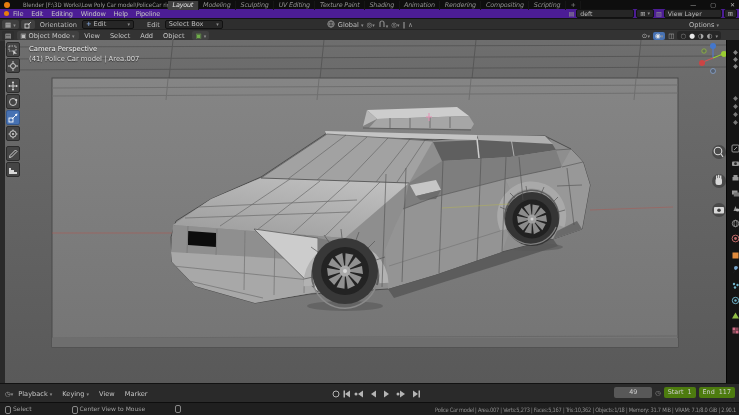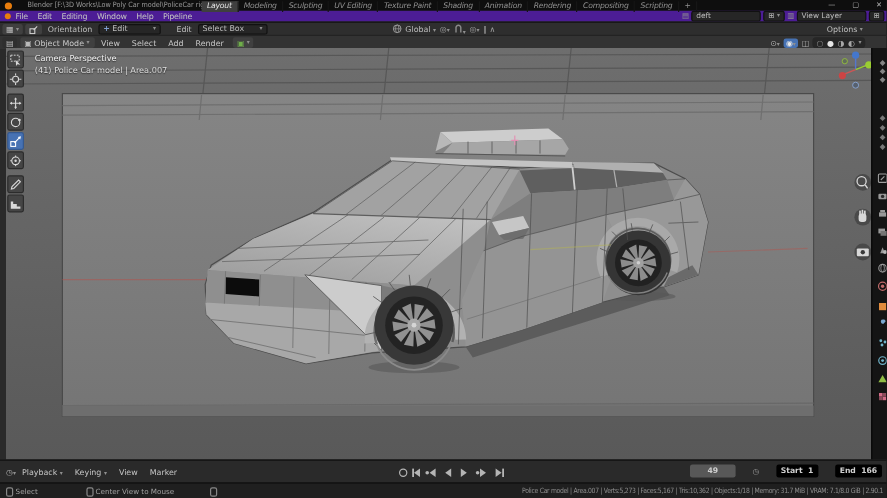--- a/index.html
+++ b/index.html
@@ -24,22 +24,22 @@
   #vp{position:absolute;left:0;top:0;width:722px;height:343px;}
   #rightstrip{position:absolute;right:0;top:0;width:17px;height:343px;background:#141414;border-left:1px solid #060606;}
   .stripicon{position:absolute;left:4px;width:9px;height:9px;}
   #toolbar{position:absolute;left:1px;top:2px;width:13px;}
   .tbtn{width:12px;height:13px;background:#454545;border:1px solid #2c2c2c;border-radius:2px;margin-bottom:1px;display:flex;align-items:center;justify-content:center;}
   .tbtn.active{background:#4772b3;border-color:#35598f;}
   .tbtn.gap{margin-top:5px;}
   #vp-overlay{position:absolute;left:24px;top:4px;color:#f0f0f0;font-size:6.8px;text-shadow:0 1px 1px rgba(0,0,0,.6);line-height:10px;white-space:nowrap;}
   #timeline{top:383px;height:19px;background:#2a2a2a;border-top:1px solid #121212;font-size:6.6px;color:#c6c6c6;}
   #statusbar{top:402px;height:13px;background:#1f1f1f;border-top:1px solid #0e0e0e;font-size:6px;color:#a0a0a0;}
-  .tl-fields{position:absolute;right:4px;top:3px;display:flex;gap:14px;align-items:center;font-size:6.4px;color:#d0d0d0;font-weight:bold;}
-  .tl-field{background:#000000;border-radius:2px;padding:0 4px;height:11px;line-height:11px;}
+  .tl-fields{position:absolute;right:4px;top:3px;display:flex;gap:3px;align-items:center;font-size:6.4px;color:#d0d0d0;}
+  .tl-field{background:#4d7c0f;border-radius:2px;padding:0 4px;height:11px;line-height:11px;}
   .tl-field.cur{background:#585858;min-width:30px;text-align:center;}
   #stats{position:absolute;right:3px;top:3px;color:#8f8f8f;font-size:6px;letter-spacing:-.3px;transform:scaleX(.85);transform-origin:right;white-space:nowrap;}
   .sb-left{display:flex;gap:10px;margin-left:5px;align-items:center;}
   .mouseicon{display:inline-block;width:4px;height:6px;border:1px solid #888;border-radius:2px;margin-right:2px;vertical-align:middle;}
   .orange-dot{width:6px;height:6px;border-radius:50%;background:#e87d0d;margin-left:4px;flex:none;}
 </style>
 </head>
 <body>
 
 <div id="app">
@@ -131,21 +131,21 @@
   <div class="bar" id="viewrow">
     <span class="hbtn" style="margin-left:2px;background:#2f2f2f">▤</span>
     <span class="hbtn" style="margin-left:3px;min-width:56px">
         <span style="color:#bbb">▣</span>
         <span>Object Mode</span>
         <span class="chev">▾</span>
       </span>
     <span class="mlabel">View</span>
     <span class="mlabel">Select</span>
     <span class="mlabel">Add</span>
-    <span class="mlabel">Render</span>
+    <span class="mlabel">Object</span>
     <span class="hbtn" style="margin-left:3px">
         <span style="color:#6fae4a">▣</span>
         <span class="chev">▾</span>
       </span>
     <span style="position:absolute;right:18px;display:flex;align-items:center;gap:3px">
       <span style="color:#adadad">⊙<span class="chev">▾</span></span>
       <span style="background:#4772b3;border-radius:2px;padding:0 2px;color:#e8e8e8">◉<span class="chev">▾</span></span>
       <span style="color:#adadad">◫</span>
       <span style="background:#262626;border-radius:3px;padding:0 3px;display:flex;gap:3px;align-items:center;height:9px">
         <span style="color:#8a8a8a">○</span>
@@ -534,21 +534,21 @@
         <circle cx="68" cy="6" r="1.5"></circle>
           <path d="M70,2.5 L70,9.5 L75,6 Z"></path>
         <path d="M83,2.5 L83,9.5 L88,6 Z"></path>
           <rect x="88.5" y="2.5" width="1.5" height="7"></rect>
       </g>
     </svg>
     <div class="tl-fields">
       <span class="tl-field cur">49</span>
       <span style="color:#9a9a9a">◷</span>
       <span class="tl-field"><span>Start</span>&nbsp;&nbsp;<span>1</span></span>
-      <span class="tl-field"><span>End</span>&nbsp;&nbsp;<span>166</span></span>
+      <span class="tl-field"><span>End</span>&nbsp;&nbsp;<span>117</span></span>
     </div>
   </div>
 
   <div class="bar" id="statusbar">
     <div class="sb-left">
       <span><span class="mouseicon"></span><span>Select</span></span>
       <span style="margin-left:30px"><span class="mouseicon"></span><span>Center View to Mouse</span></span>
       <span class="mouseicon" style="margin-left:20px"></span>
     </div>
     <div id="stats">Police Car model | Area.007 | Verts:5,273 | Faces:5,167 | Tris:10,362 | Objects:1/18 | Memory: 31.7 MiB | VRAM: 7.1/8.0 GiB | 2.90.1</div>

